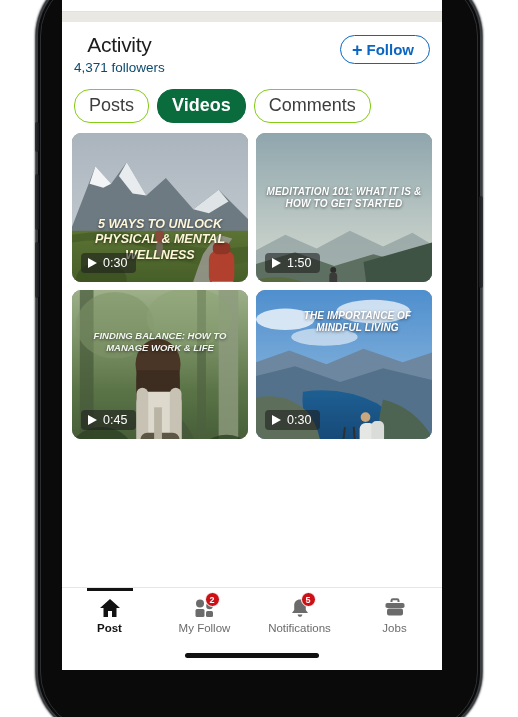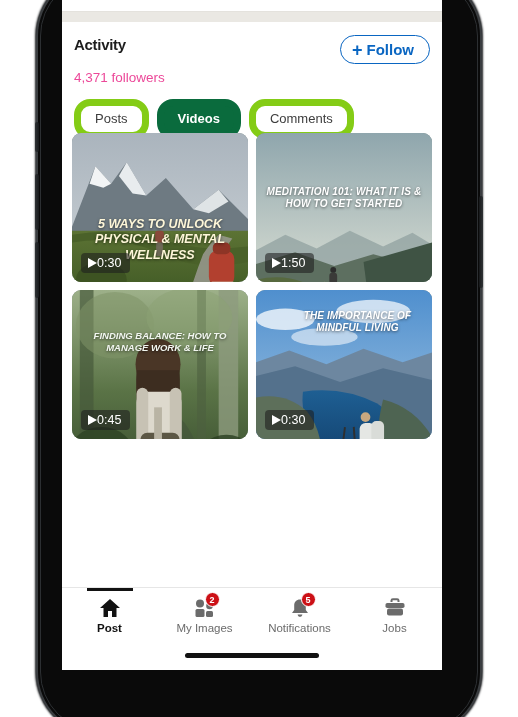--- a/index.html
+++ b/index.html
@@ -62,27 +62,28 @@
   
   #activity-section {
     position: absolute; left: 0; top: 22px; width: 100%;
   }
   #activity-head {
     display: flex; align-items: flex-start;
     justify-content: space-between;
     padding: 11px 12px 0 12px;
   }
   #activity-title {
-    font-size: 15px; font-weight: bold;
+    font-size: 21px; font-weight: normal;
     color: #1d1d1d; letter-spacing: -0.3px;
     line-height: 24px;
+    text-align: center;
   }
   #follower-count {
-    font-size: 13.5px; color: #ec4899;
-    margin-top: 13px; line-height: 16px;
+    font-size: 13.5px; color: #0c4a6e;
+    margin-top: 3px; line-height: 16px;
   }
   #follow-button {
     display: flex; align-items: center; gap: 4px;
     border: 1.6px solid #0a66c2;
     color: #0a66c2;
     background: #ffffff;
     border-radius: 18px;
     padding: 5px 15px 5px 11px;
     font-size: 15px; font-weight: bold;
     margin-top: 2px;
@@ -92,24 +93,24 @@
   #follow-plus-icon { font-size: 18px; font-weight: bold; line-height: 14px; }
 
   
   #filter-chips {
     display: flex; gap: 8px;
     padding: 13px 0 0 12px;
     white-space: nowrap;
     overflow: hidden;
   }
   .chip {
-    border: 7px solid #84cc16;
+    border: 1px solid #84cc16;
     border-radius: 16px;
     padding: 5px 14px 6px 14px;
-    font-size: 13px;
+    font-size: 18px;
     color: #3d3d3d;
     background: #ffffff;
     cursor: pointer;
     flex: 0 0 auto;
   }
   .chip.active {
     background: #0a6b3d;
     border-color: #0a6b3d;
     color: #ffffff;
     font-weight: bold;
@@ -144,21 +145,21 @@
     text-shadow: 0 1px 3px rgba(0,0,0,.55);
     padding: 0 9px;
   }
   #caption-1 { top: 84px; font-size: 12.5px; color: #fdf6d8; }
   #caption-2 { top: 53px; font-size: 10px; letter-spacing: .2px; }
   #caption-3 { top: 25px; font-size: 9.5px; color: #f2f6f0; margin-top: 15px; }
   #caption-4 { top: 20px; font-size: 10px; letter-spacing: .1px; padding-left: 36px; }
 
   .duration-badge {
     position: absolute; left: 9px; bottom: 9px;
-    display: flex; align-items: center; gap: 0;
+    display: flex; align-items: center; gap: 6px;
     background: rgba(30,30,30,.58);
     border-radius: 4px;
     padding: 3px 9px 3px 7px;
     color: #ffffff;
     font-size: 12.5px;
     font-weight: 500;
   }
   .play-triangle {
     width: 0; height: 0;
     border-left: 9px solid #ffffff;
@@ -412,21 +413,21 @@
     <div class="nav-item">
       <div class="nav-icon-wrap">
         <svg width="24" height="20" viewBox="0 0 24 20">
           <circle cx="7" cy="5.5" r="4" fill="#6b6b6b"></circle>
           <rect x="2.5" y="11" width="9" height="8" rx="1.5" fill="#6b6b6b"></rect>
           <circle cx="16.5" cy="8" r="3.3" fill="#6b6b6b"></circle>
           <rect x="13" y="13" width="7" height="6" rx="1.5" fill="#6b6b6b"></rect>
         </svg>
         <div class="nav-badge">2</div>
       </div>
-      <div class="nav-label">My Images</div>
+      <div class="nav-label">My Follow</div>
     </div>
 
 
     <div class="nav-item">
       <div class="nav-icon-wrap">
         <svg width="22" height="20" viewBox="0 0 22 20">
           <path d="M11 1.5 C7.4 1.5 5.2 4 5.2 7.4 L5.2 12 L3 15 L19 15 L16.8 12 L16.8 7.4 C16.8 4 14.6 1.5 11 1.5 Z" fill="#6b6b6b"></path>
           <path d="M8.6 16.4 C8.9 18 9.8 18.8 11 18.8 C12.2 18.8 13.1 18 13.4 16.4 Z" fill="#6b6b6b"></path>
         </svg>
         <div class="nav-badge">5</div>

